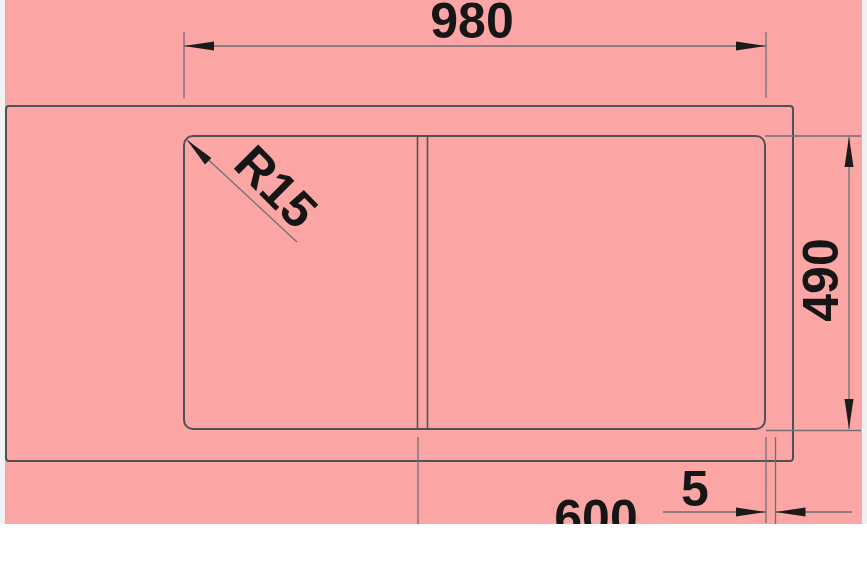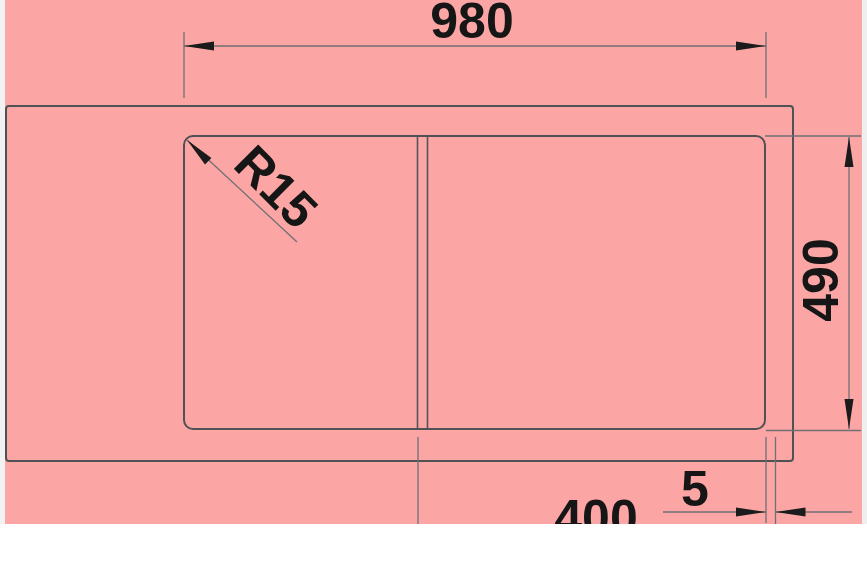--- a/index.html
+++ b/index.html
@@ -86,19 +86,19 @@
     <g>
       <line x1="187" y1="140" x2="297" y2="242" class="dim"></line>
       <polygon points="187,140 211.4,158 205,164.4" class="arrow"></polygon>
     </g>
   </svg>
 
   <div class="dim-label" style="left:472px; top:21px;">980</div>
 
   <div class="dim-label rot-ccw" style="left:821px; top:280px;">490</div>
 
-  <div class="dim-label" style="left:596px; top:518px;">400</div>
+  <div class="dim-label" style="left:596px; top:518px;">600</div>
 
   <div class="dim-label" style="left:695px; top:489px;">5</div>
 
   <div class="dim-label rot-45" style="left:276px; top:187px;">R15</div>
 
 </div>
 
 </body></html>

